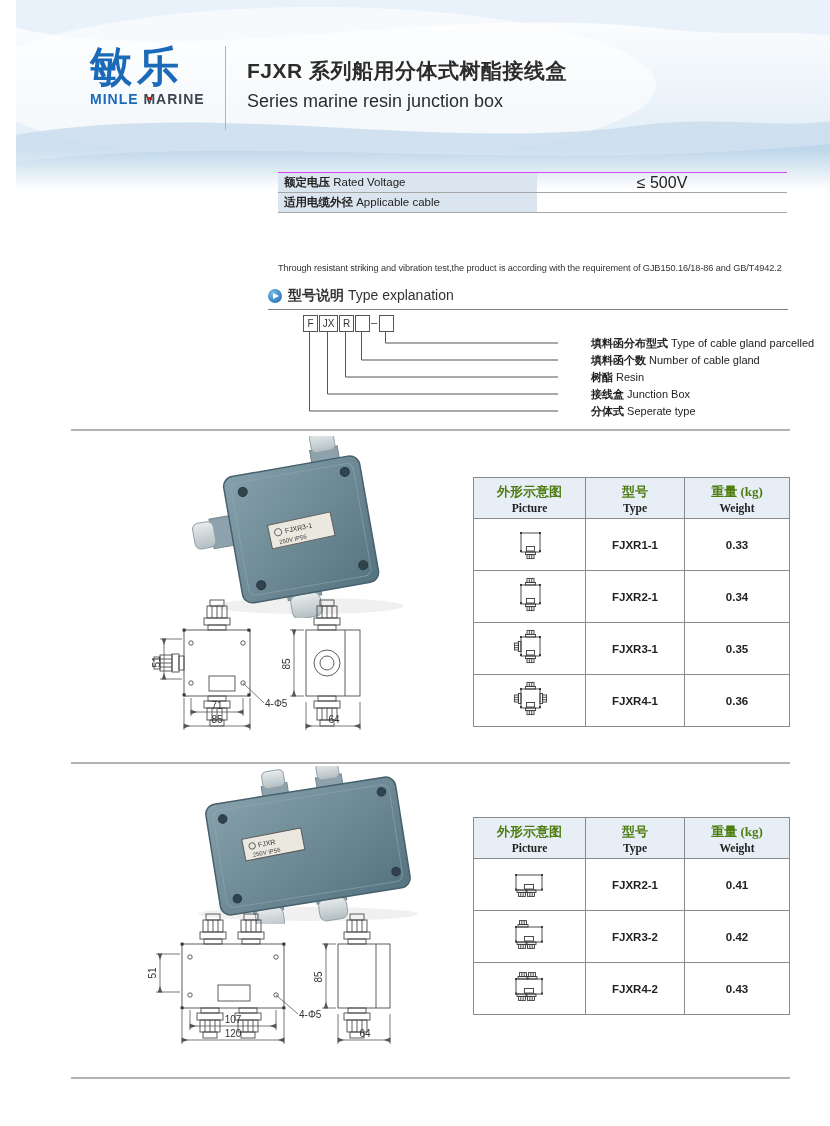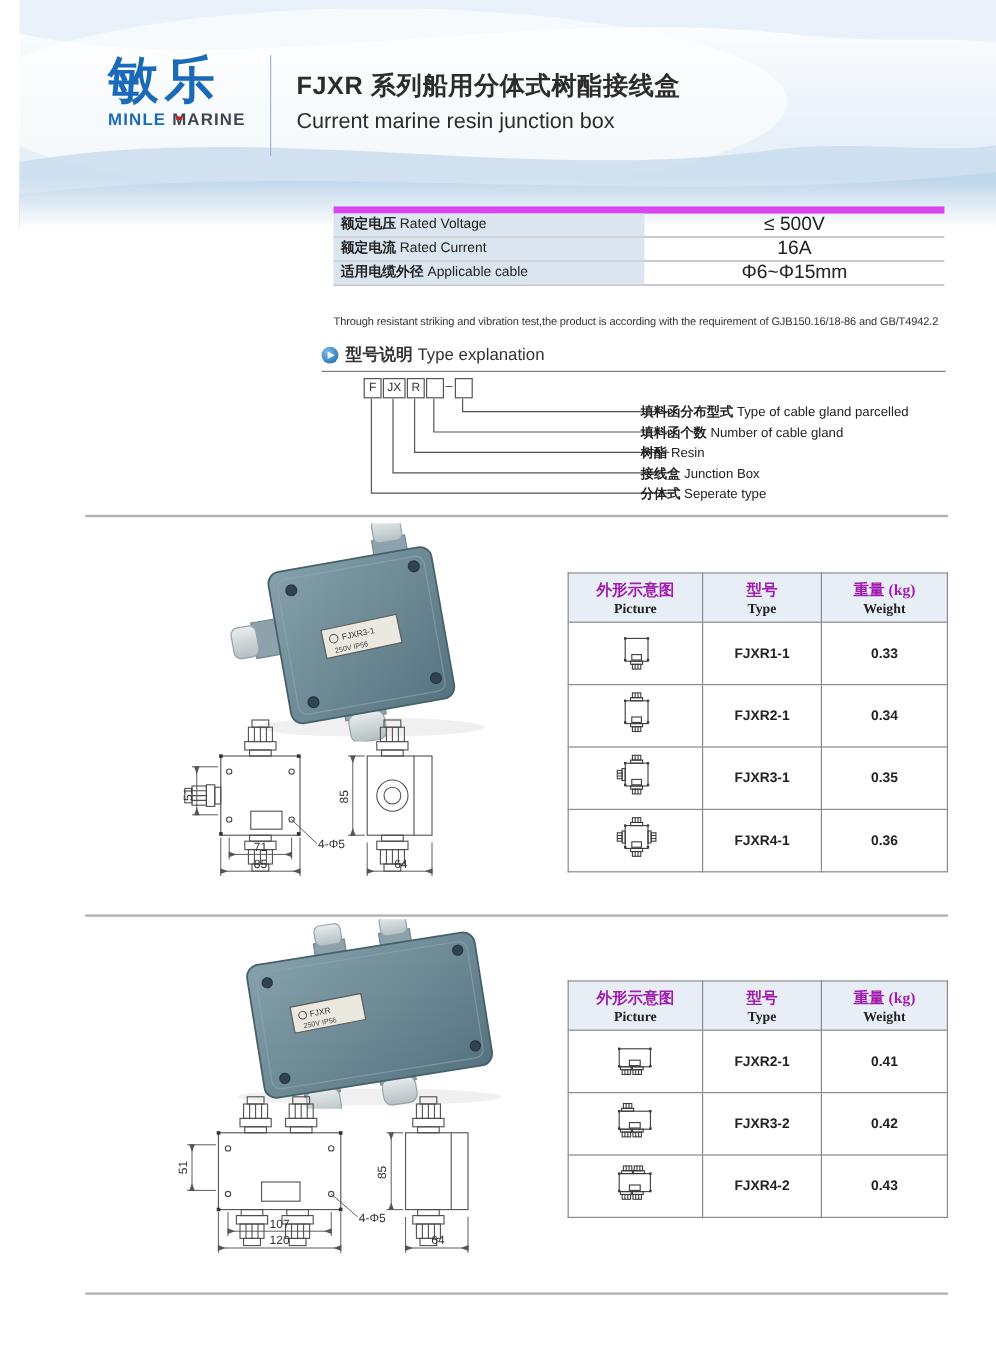--- a/index.html
+++ b/index.html
@@ -16,21 +16,21 @@
   .logo-en .b{color:#1a6ab8;}
   .logo-en .g{color:#3c4650;}
   .red-mark{position:absolute;left:57px;top:6px;width:5px;height:3px;background:#c8241f;}
   .v-divider{position:absolute;left:209px;top:46px;width:1px;height:84px;background:#9cb8d2;}
   .title-cn{font-size:21px;font-weight:bold;color:#2c2c2c;letter-spacing:0.5px;}
   .title-en{font-size:18px;color:#2c2c2c;margin-top:6px;}
 
   
   .spec{position:absolute;left:262px;top:172px;width:509px;}
   .spec-row{display:flex;height:19px;border-bottom:1px solid #a6a6a6;}
-  .spec-row:first-child{border-top:6px solid #d946ef;}
+  .spec-row:first-child{border-top:1px solid #d946ef;}
   .spec-label{width:259px;background:#dbe5ef;font-size:11.5px;line-height:19px;padding-left:6px;box-sizing:border-box;}
   .spec-label .cn{font-weight:bold;color:#222;}
   .spec-label .en{color:#222;}
   .spec-value{flex:1;text-align:center;font-size:16px;line-height:19px;color:#222;}
   .note-cn{position:absolute;left:262px;top:249px;font-size:11px;font-weight:bold;color:#222;white-space:nowrap;}
   .note-en{position:absolute;left:262px;top:263px;font-size:9.2px;color:#333;white-space:nowrap;letter-spacing:-0.1px;}
 
   
   .sec-head{position:absolute;left:252px;top:287px;display:flex;align-items:center;gap:6px;}
   .head-icon{width:14px;height:14px;border-radius:50%;
@@ -38,31 +38,31 @@
   .head-icon:after{content:"";position:absolute;left:5px;top:3.5px;width:0;height:0;
              border-left:6px solid #fff;border-top:3.5px solid transparent;border-bottom:3.5px solid transparent;}
   .sec-title{font-size:14px;color:#333;}
   .sec-title .cn{font-weight:bold;}
   .head-rule{position:absolute;left:252px;top:309px;width:520px;height:1px;background:#7d7d7d;}
 
   
   .code-box{position:absolute;top:315px;height:15px;border:1px solid #555;background:#fff;
             font-size:10px;line-height:15px;text-align:center;color:#333;box-sizing:content-box;}
   .code-dash{position:absolute;top:315px;font-size:11px;line-height:15px;color:#333;}
-  .type-label{position:absolute;left:518px;font-size:11px;color:#222;white-space:nowrap;}
+  .type-label{position:absolute;left:575px;font-size:11px;color:#222;white-space:nowrap;}
   .type-label .cn{font-weight:bold;}
 
   
   .hr{position:absolute;left:55px;width:719px;height:2px;background:#b3b3b3;}
 
   
   table.ptable{border-collapse:collapse;table-layout:fixed;width:316px;background:#fff;}
   table.ptable th,table.ptable td{border:1px solid #8a8a8a;padding:0;}
   table.ptable th{background:#e7eef5;font-family:"Liberation Serif",serif;height:40px;}
-  table.ptable th .cn{font-size:13px;font-weight:bold;color:#a21caf;}
+  table.ptable th .cn{font-size:13px;font-weight:bold;color:#4d7c0f;}
   table.ptable th .en{font-size:11.5px;font-weight:bold;color:#222;margin-top:1px;}
   table.ptable td{height:51px;text-align:center;vertical-align:middle;font-size:11.5px;color:#222;font-weight:bold;}
 
   
   .schem rect,.schem line{stroke:#3a3a3a;stroke-width:0.9;fill:none;}
   .schem .dot{fill:#3a3a3a;stroke:none;}
 
   
   .tech rect,.tech line,.tech circle,.tech polyline,.tech path{stroke:#4c4c4c;stroke-width:0.9;fill:none;}
   .tech .dot{fill:#333;stroke:none;}
@@ -114,35 +114,30 @@
     <div class="logo-cn">敏乐</div>
     <div class="logo-en">
       <span class="b">MINLE</span>
       <span class="g">MARINE</span>
       <span class="red-mark"></span>
     </div>
   </div>
   <div class="v-divider"></div>
   <div class="abs" style="left:231px;top:57px;">
     <div class="title-cn">FJXR 系列船用分体式树酯接线盒</div>
-    <div class="title-en">Current marine resin junction box</div>
+    <div class="title-en">Series marine resin junction box</div>
   </div>
 
   <div class="spec">
     <div class="spec-row">
       <div class="spec-label"><span class="cn">额定电压</span> <span class="en">Rated Voltage</span></div>
       <div class="spec-value">≤ 500V</div>
     </div>
     <div class="spec-row">
-      <div class="spec-label"><span class="cn">额定电流</span> <span class="en">Rated Current</span></div>
-      <div class="spec-value">16A</div>
-    </div>
-    <div class="spec-row">
       <div class="spec-label"><span class="cn">适用电缆外径</span> <span class="en">Applicable cable</span></div>
-      <div class="spec-value">Φ6~Φ15mm</div>
     </div>
   </div>
   <div class="note-en">Through resistant striking and vibration test,the product is according with the requirement of GJB150.16/18-86 and GB/T4942.2</div>
 
   <div class="sec-head">
     <span class="head-icon"></span>
     <span class="sec-title">
       <span class="cn">型号说明</span>
       <span class="en">Type explanation</span>
     </span>

